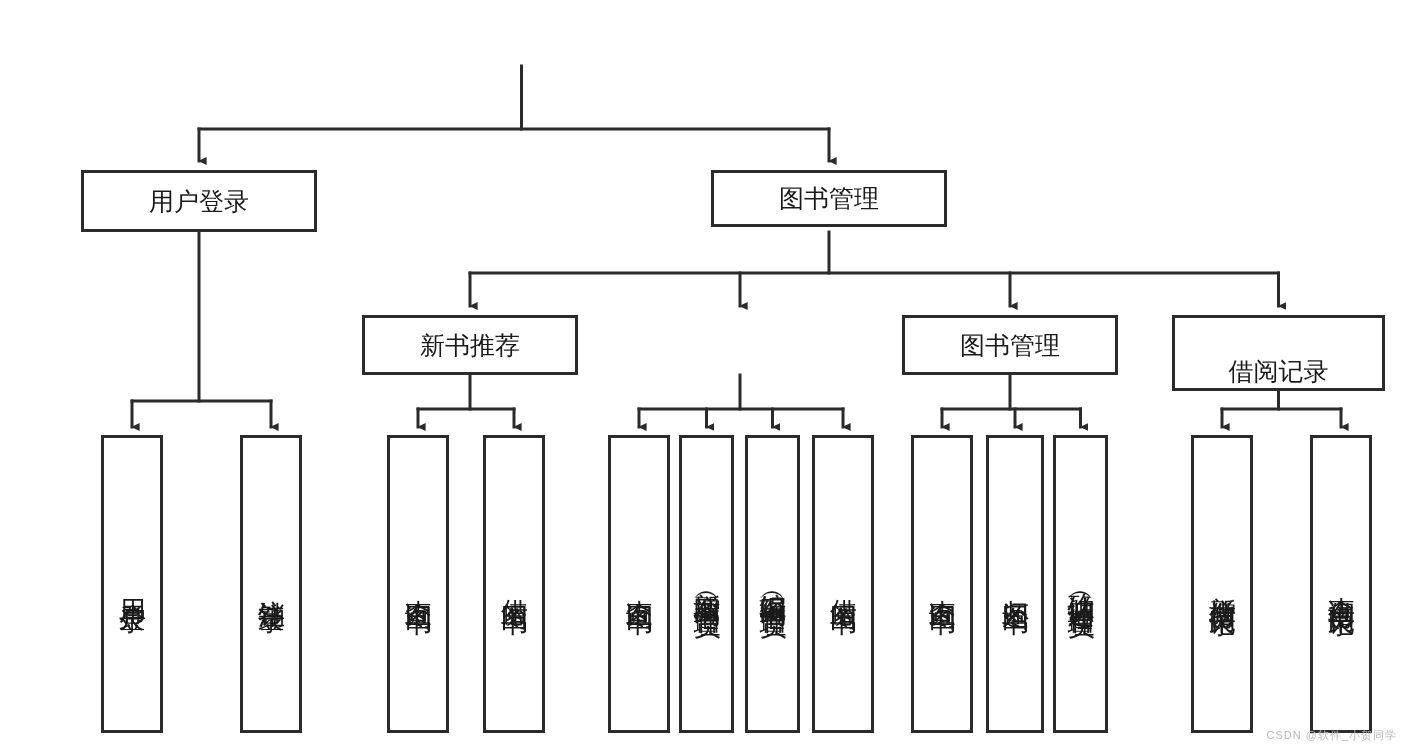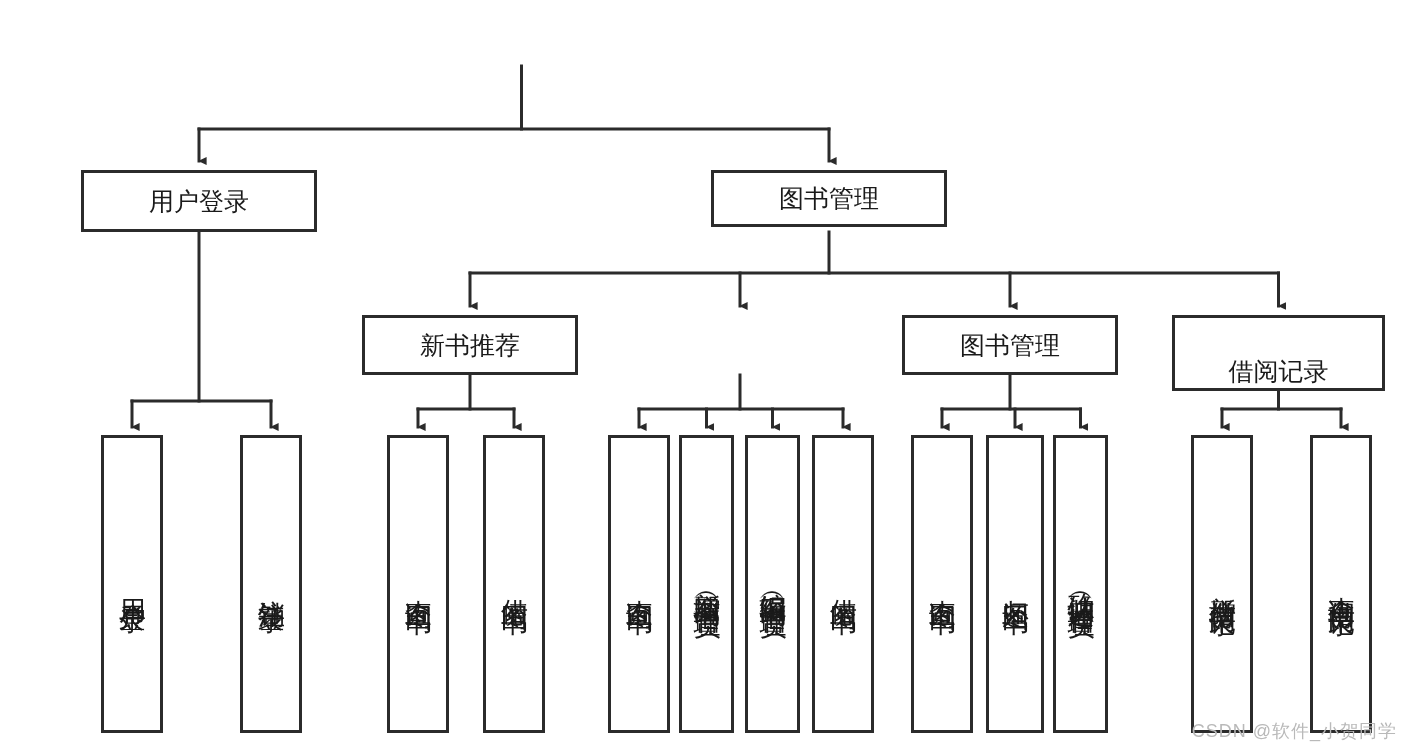--- a/index.html
+++ b/index.html
@@ -10,21 +10,21 @@
   .edge{stroke:#2b2b2b;stroke-width:3;fill:none;stroke-linecap:square;}
   .vtext{writing-mode:vertical-rl;text-orientation:upright;
          font-family:"Liberation Sans","DejaVu Sans",sans-serif;
          font-size:27px;line-height:1;color:#1a1a1a;letter-spacing:3px;
          white-space:nowrap;}
   .leaf-box{position:absolute;box-sizing:border-box;border:3px solid #2b2b2b;
             background:#ffffff;display:flex;align-items:center;justify-content:center;}
   .node-box{position:absolute;box-sizing:border-box;border:3px solid #2b2b2b;
             background:#ffffff;display:flex;align-items:center;justify-content:center;
             font-size:25px;color:#1a1a1a;}
-  .watermark{position:absolute;right:8px;bottom:4px;color:#b9b9b9;font-size:18px;
+  .watermark{position:absolute;right:8px;bottom:4px;color:#b9b9b9;font-size:11px;
              font-family:"Liberation Sans","DejaVu Sans",sans-serif;
              letter-spacing:1px;white-space:nowrap;pointer-events:none;}
 </style>
 </head>
 <body>
 
 <div id="diagram-root">
 
   <svg id="tree-svg" viewBox="0 0 1405 747" xmlns="http://www.w3.org/2000/svg">
     <defs>

